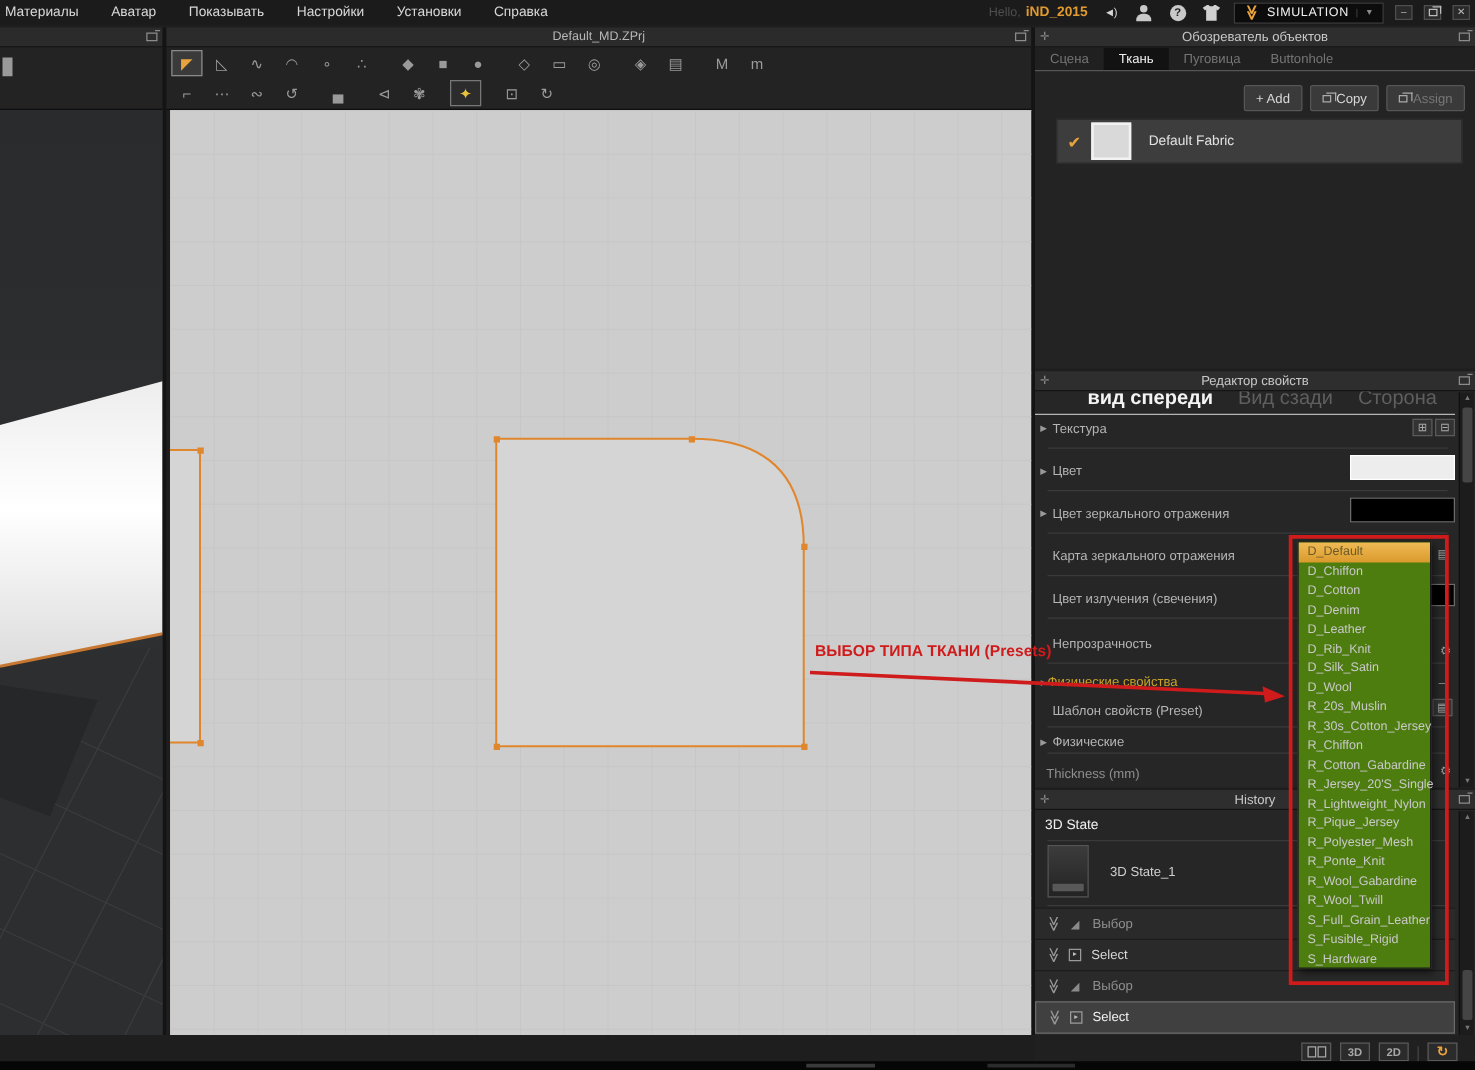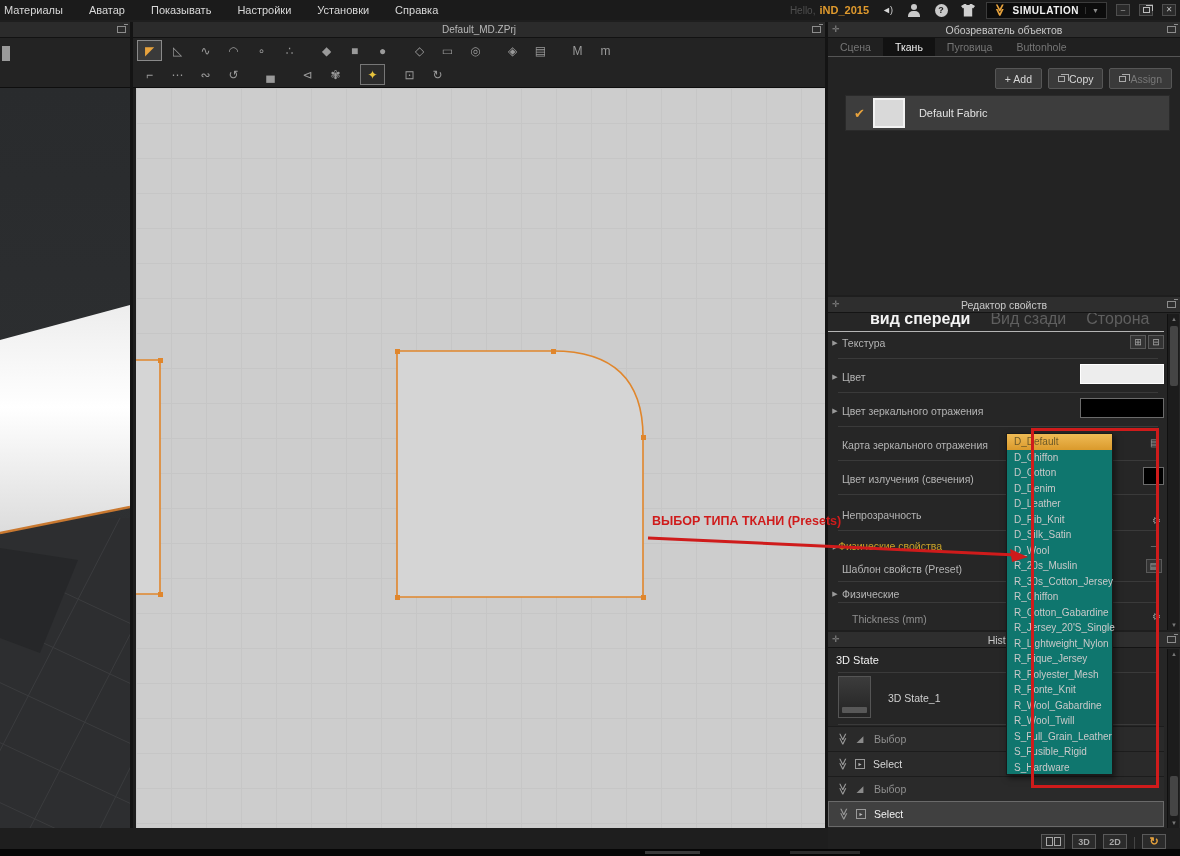--- a/index.html
+++ b/index.html
@@ -21,21 +21,21 @@
   .person { position:relative; width:12px; height:13px; }
   .person::before { content:""; position:absolute; left:3px; top:0; width:6px; height:6px; border-radius:50%; background:#c9c9c9; }
   .person::after  { content:""; position:absolute; left:0; top:7px; width:12px; height:6px; border-radius:5px 5px 0 0; background:#c9c9c9; }
   .help-circ { width:13px; height:13px; border-radius:50%; background:#c9c9c9; color:#1b1b1b;
                font-size:9px; font-weight:bold; display:flex; align-items:center; justify-content:center; }
   .shirt { position:relative; width:14px; height:13px; background:#d0d0d0;
            clip-path:polygon(0 20%, 30% 0, 42% 12%, 58% 12%, 70% 0, 100% 20%, 86% 38%, 80% 32%, 80% 100%, 20% 100%, 20% 32%, 14% 38%); }
   #sim-btn { display:flex; align-items:center; gap:6px; background:#0c0c0c; border:1px solid #3c3c3c;
              height:17px; padding:0 7px; }
   .sim-chevrons { color:#e8a33d; font-size:12px; font-weight:bold; display:inline-block; transform:rotate(90deg); line-height:10px; }
-  #sim-label { color:#f2f2f2; font-size:10px; font-weight:bold; letter-spacing:.5px; }
+  #sim-label { color:#f2f2f2; font-size:10px; font-weight:normal; letter-spacing:.5px; }
   .sim-caret { color:#8a8a8a; font-size:7px; border-left:1px solid #333; padding-left:6px; }
   .winctl { width:14px; height:12px; background:#2a2a2a; border:1px solid #4e4e4e; color:#bdbdbd;
             font-size:8px; display:flex; align-items:center; justify-content:center; line-height:1; }
   .restore-box { position:relative; width:7px; height:6px; border:1px solid #bdbdbd; }
   .restore-box::before { content:""; position:absolute; left:2px; top:-3px; width:6px; height:5px; border:1px solid #bdbdbd; border-bottom:none; border-left:none; }
 
   
   .win-title { height:16px; background:#2b2b2b; border-bottom:1px solid #121212; display:flex;
                align-items:center; justify-content:center; font-size:10px; color:#b8b8b8; position:absolute; }
   .float-icon { position:absolute; right:4px; top:4px; width:9px; height:7px; border:1px solid #8c8c8c; }
@@ -109,21 +109,21 @@
   .hist-row.active { background:#404040; border:1px solid #6a6a6a; }
   .chev2 { display:inline-block; transform:rotate(90deg); color:#9a9a9a; font-size:12px; width:18px; text-align:center; margin-left:6px; }
   .hrow-ic { width:16px; text-align:center; color:#8a8a8a; font-size:9px; margin-right:6px; }
   .hrow-box { position:relative; width:10px; height:10px; border:1px solid #9a9a9a; margin-right:8px; margin-left:3px;
               color:#bdbdbd; font-size:6px; line-height:9px; text-align:center; }
   .hrow-label { font-size:10.5px; color:#8f8f8f; }
   .hist-row .hrow-label.lit { color:#d8d8d8; }
   .hist-row.active .hrow-label { color:#f2f2f2; }
 
   
-  #preset-dropdown { left:1006px; top:433px; width:107px; height:342px; background:#0f766e;
+  #preset-dropdown { left:1038px; top:433px; width:107px; height:342px; background:#4d7c0f;
                      border:1px solid #1a1a1a; z-index:50; box-shadow:2px 3px 6px rgba(0,0,0,.5); }
   .dd-item { height:15.5px; line-height:15.5px; padding-left:7px; font-size:10px; color:#c9c9c9; white-space:nowrap; }
   .dd-item.selected { background:linear-gradient(#efbb55,#da9a2c); color:#6d5a28; }
 
   
   #red-frame { left:1031px; top:428px; width:128px; height:360px; border:3px solid #cf1b1b; z-index:60; pointer-events:none; }
   #annotation-text { left:652px; top:514px; font-size:12.5px; font-weight:bold; color:#cf1b1b; z-index:61; }
   #arrow-svg { left:0; top:0; width:1180px; height:856px; z-index:61; pointer-events:none; }
 
   
@@ -434,21 +434,21 @@
     <span class="mini-btn" style="left:318px; top:262px;">▤</span>
     <div class="pe-div" style="top:284px;"></div>
 
     <div class="pe-row" style="top:291px;">
       <span class="pe-arrow">▶</span>
       <span class="pe-label">Физические</span>
     </div>
     <div class="pe-div" style="top:305px;"></div>
 
     <div class="pe-row" style="top:316px;">
-      <span class="pe-label dim" style="margin-left:24px;">Thickness (mm)</span>
+      <span class="pe-label dim" style="margin-left:9px;">Thickness (mm)</span>
     </div>
     <span class="mini-ic" style="left:324px; top:314px;">⚙</span>
 
     <div class="vscroll" style="left:339px; top:17px; height:316px;">
       <span class="vs-arrow" style="top:0;">▲</span>
       <span class="vs-arrow" style="bottom:0;">▼</span>
       <span class="vs-thumb" style="top:12px; height:60px;"></span>
     </div>
   </div>
 

